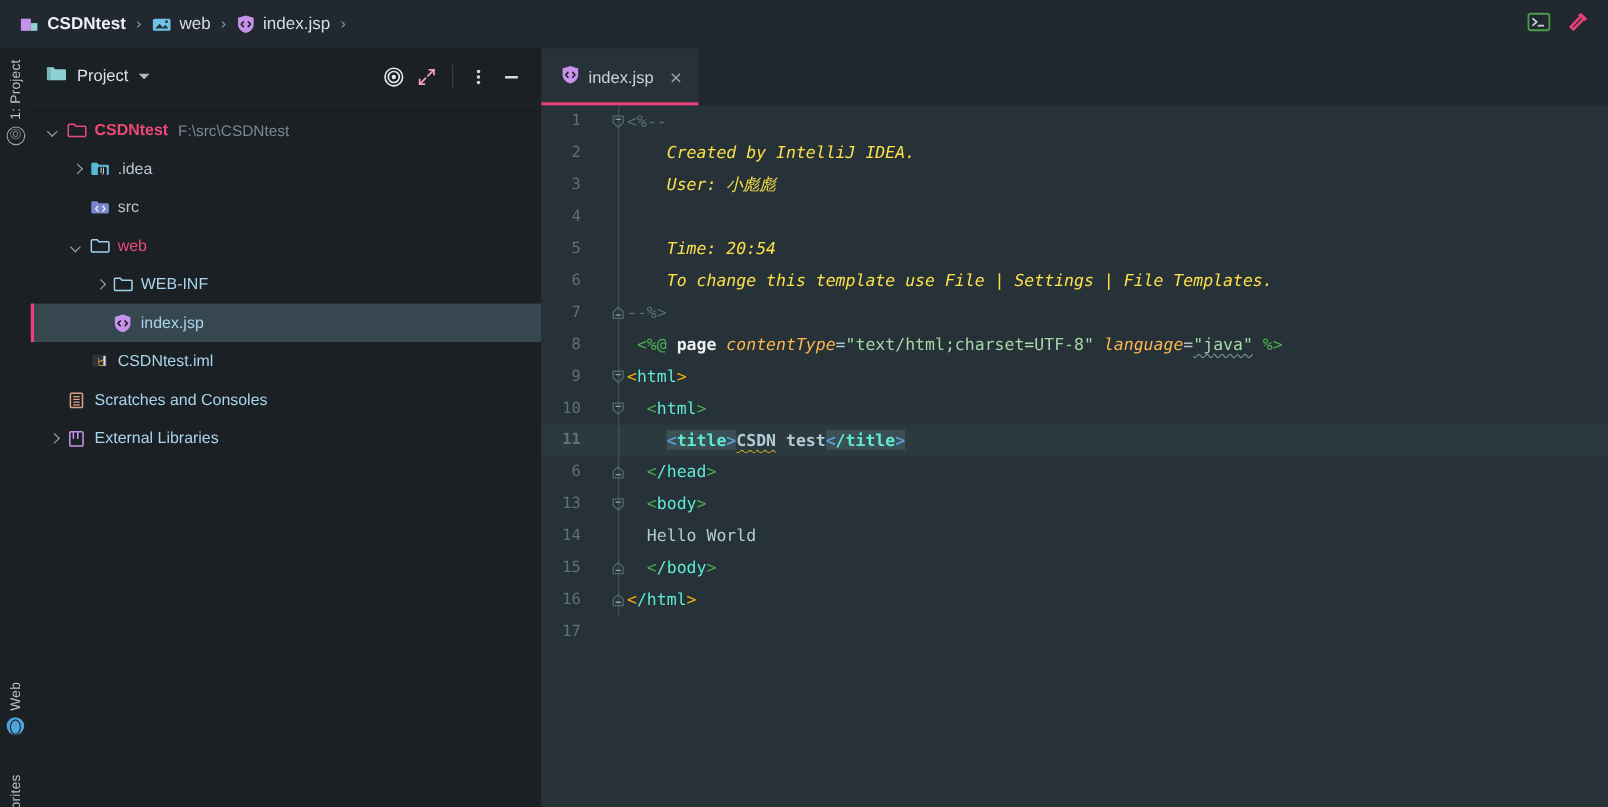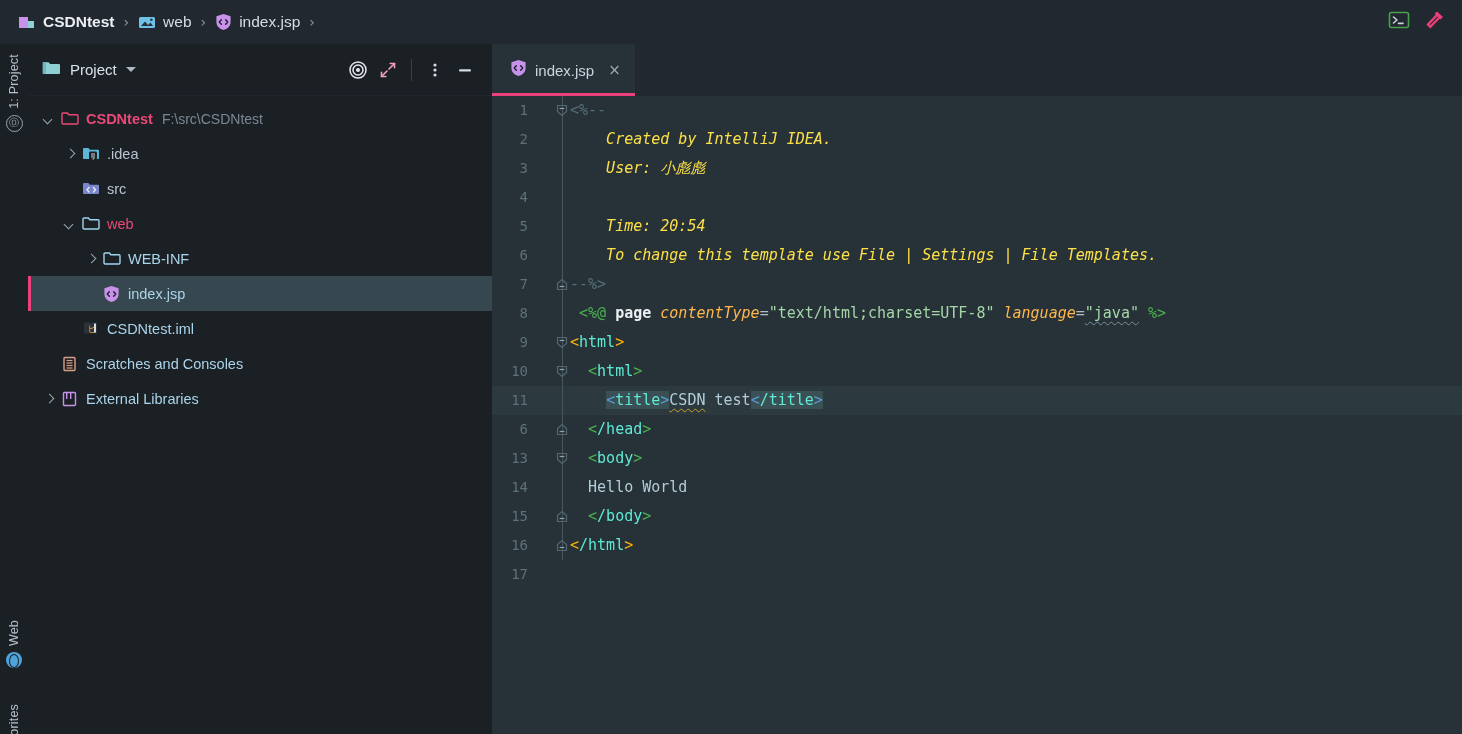--- a/index.html
+++ b/index.html
@@ -138,21 +138,21 @@
     font-family: "DejaVu Sans", sans-serif;
   }
 
   .code-wrap {
     position: relative; height: 638px; background: #263238; overflow: hidden;
   }
   .code-row {
     position: relative; height: 29px; line-height: 29px; white-space: pre;
     font-family: "DejaVu Sans Mono", monospace; font-size: 15px;
   }
-  .code-row.active-line { background: #2c393f; }
+  .code-row.active-line { background: #2c393f; font-weight: bold; }
   .lineno {
     position: absolute; left: 0; top: 0; width: 36px; text-align: right;
     color: #5e7079; font-size: 14px; font-family: "DejaVu Sans Mono", monospace;
   }
   .fold {
     position: absolute; left: 62px; top: 0; width: 16px; height: 29px;
   }
   .codetext { position: absolute; left: 78px; top: 0; }
 
   

